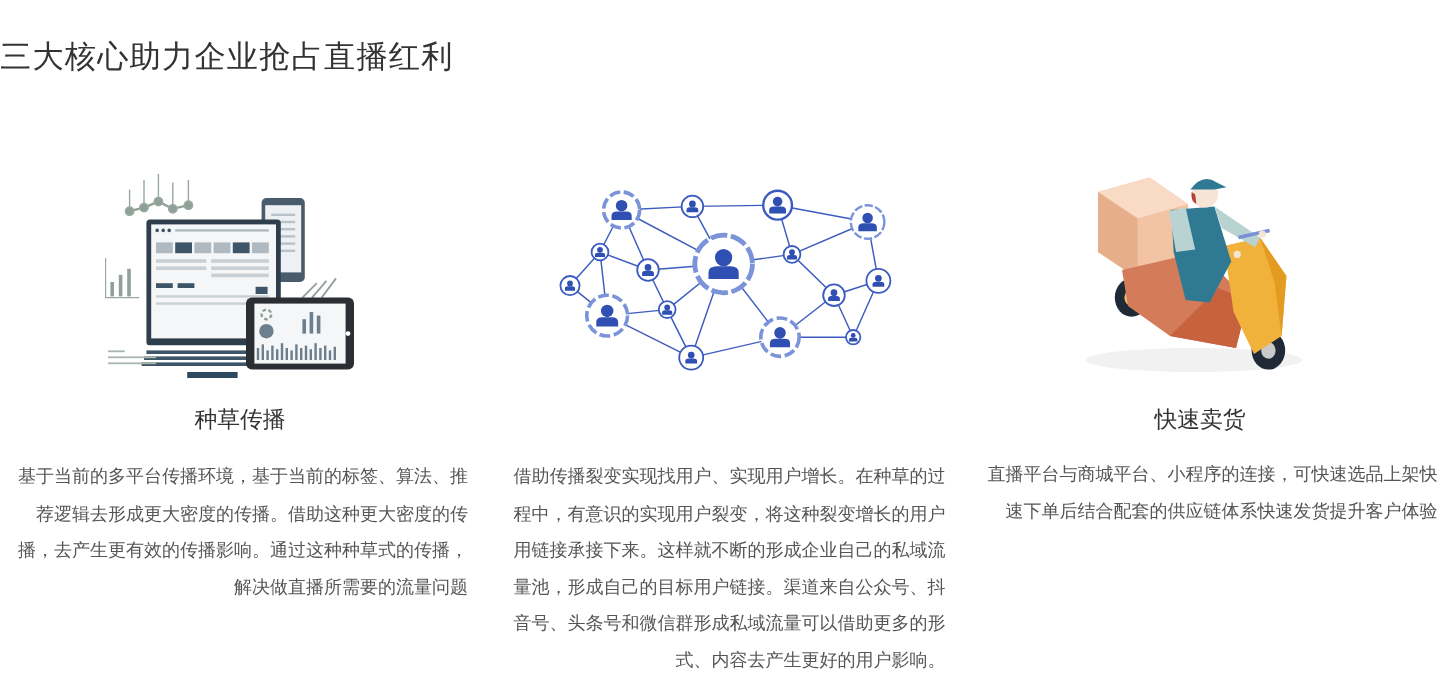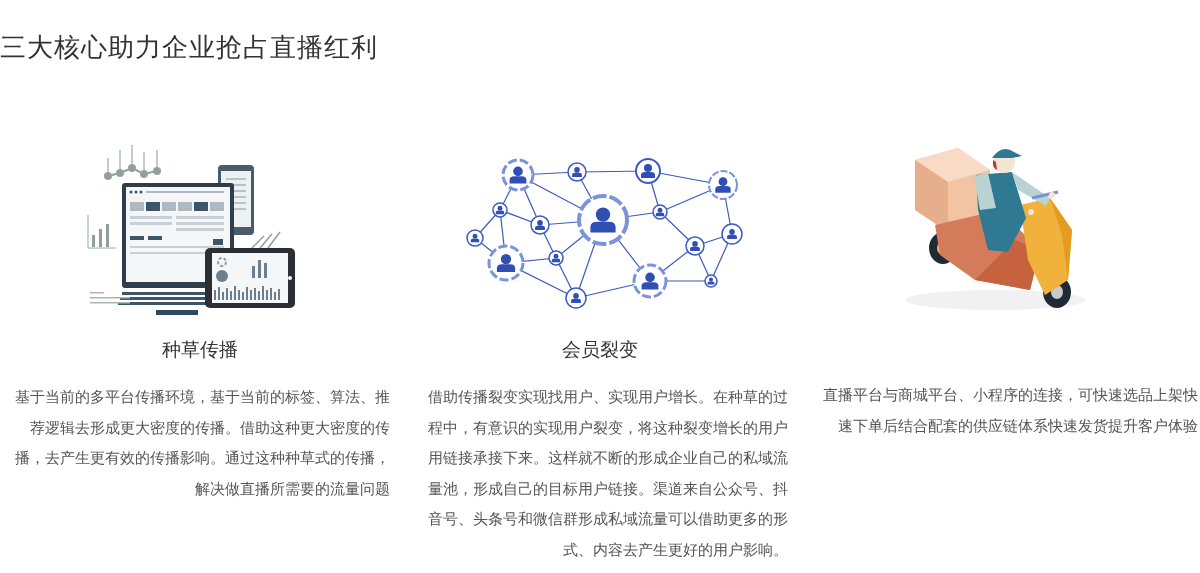--- a/index.html
+++ b/index.html
@@ -223,21 +223,20 @@
       <use href="#person" x="94" y="64" width="12" height="12"></use>
       <use href="#person" x="133" y="78" width="14" height="14"></use>
       <use href="#person" x="69" y="92" width="12" height="12"></use>
       <use href="#person" x="150" y="112" width="12" height="12"></use>
       <use href="#person" x="169" y="151" width="14" height="14"></use>
       <use href="#person" x="254" y="66" width="12" height="12"></use>
       <use href="#person" x="288" y="99" width="14" height="14"></use>
       <use href="#person" x="325" y="87" width="14" height="14"></use>
       <use href="#person" x="306" y="136" width="10" height="10"></use>
     </svg>
-    <div class="col-title">会员裂变</div>
     <p class="col-text">借助传播裂变实现找用户、实现用户增长。在种草的过程中，有意识的实现用户裂变，将这种裂变增长的用户用链接承接下来。这样就不断的形成企业自己的私域流量池，形成自己的目标用户链接。渠道来自公众号、抖音号、头条号和微信群形成私域流量可以借助更多的形式、内容去产生更好的用户影响。</p>
   </div>
 
   <div class="col c3">
     <svg class="illus" viewBox="0 0 400 175">
 
       <ellipse cx="195" cy="160" rx="90" ry="10" fill="#f1f1f1"></ellipse>
 
       <ellipse cx="143" cy="108" rx="14" ry="16" fill="#1f2a36"></ellipse>
       <ellipse cx="143" cy="108" rx="6" ry="7" fill="#e8c06a"></ellipse>
@@ -259,16 +258,17 @@
       <polygon points="174,36 188,33 196,68 180,70" fill="#b9d3d3"></polygon>
       <polygon points="212,32 250,58 246,66 218,50" fill="#b9d3d3"></polygon>
       <circle cx="204" cy="22" r="11" fill="#f6e4d6"></circle>
       <path d="M192,18 Q202,4 214,12 L222,16 L212,18 Z" fill="#2f7a92"></path>
       <path d="M193,20 Q192,28 197,30 L196,22 Z" fill="#b34232"></path>
 
       <line x1="232" y1="58" x2="258" y2="52" stroke="#7a8fd4" stroke-width="3"></line>
       <circle cx="252" cy="55" r="3" fill="#f6e4d6"></circle>
       <circle cx="231" cy="72" r="3" fill="#f6e4d6"></circle>
     </svg>
+    <div class="col-title">快速卖货</div>
     <p class="col-text">直播平台与商城平台、小程序的连接，可快速选品上架快速下单后结合配套的供应链体系快速发货提升客户体验</p>
   </div>
 
 </div>
 
 </body></html>

